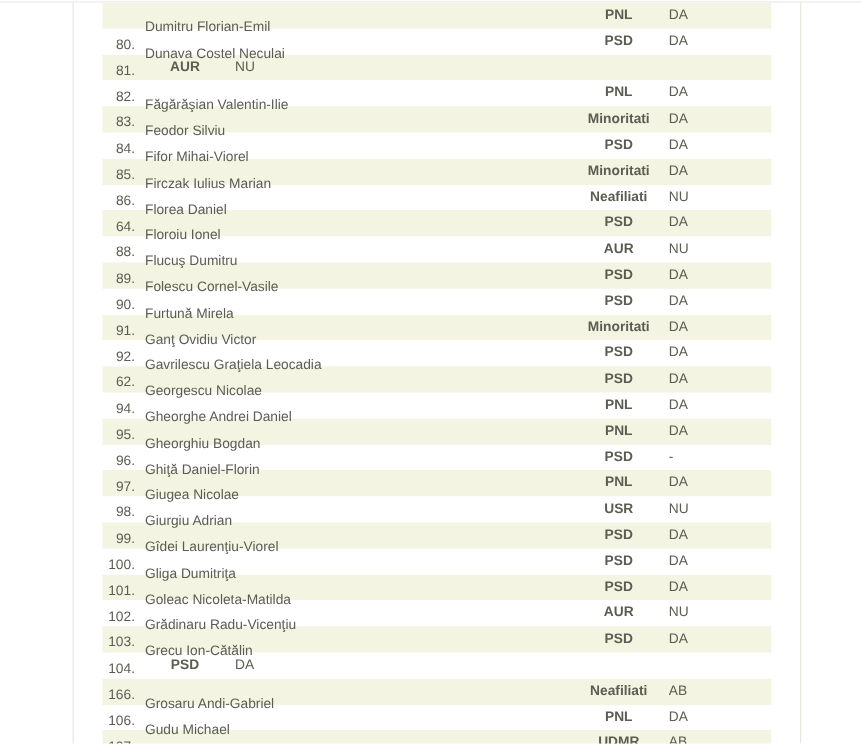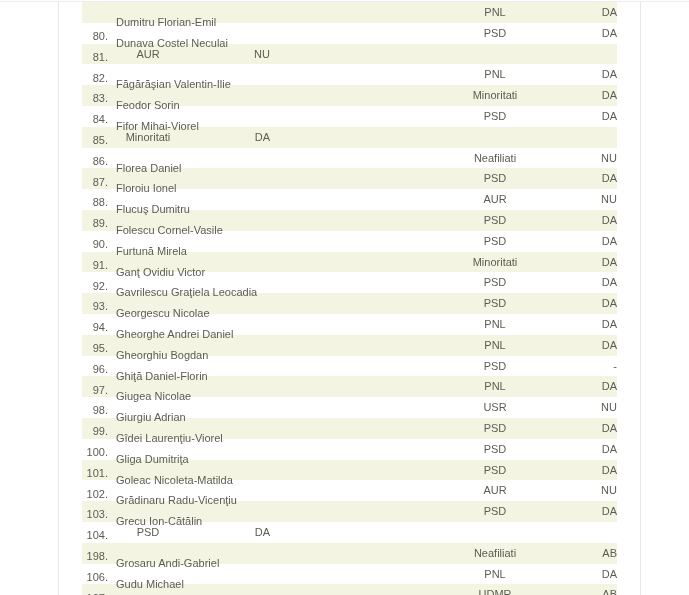--- a/index.html
+++ b/index.html
@@ -45,22 +45,22 @@
     font-size: 11px;
     line-height: 20.8px;
     color: #5d5c53;
   }
   .row:nth-child(odd) {
     background: #f4f4e3;
   }
   .cell { white-space: nowrap; overflow: hidden; }
   .cell.no   { width: 26px;  text-align: right; margin-top: 48px; }
   .cell.name { width: 347px; padding-left: 8px; box-sizing: border-box; text-align: left; margin-top: 20px; }
-  .cell.party{ width: 80px;  text-align: center; }
-  .cell.vote { width: 82px;  text-align: right; }
+  .cell.party{ width: 80px;  text-align: center; font-weight: bold; }
+  .cell.vote { width: 82px;  text-align: left; }
 </style>
 </head>
 <body>
 
 <div class="page">
   <div class="top-line"></div>
   <div class="v-line left"></div>
   <div class="v-line right"></div>
   <div class="vote-table" id="vote-table">
   <div class="row">
@@ -85,40 +85,41 @@
 
   <div class="row">
     <div class="cell no">83.</div>
     <div class="cell name">Făgărăşian Valentin-Ilie</div>
     <div class="cell party">PNL</div>
     <div class="cell vote">DA</div>
   </div>
 
   <div class="row">
     <div class="cell no">84.</div>
-    <div class="cell name">Feodor Sorin</div>
+    <div class="cell name">Feodor Silviu</div>
     <div class="cell party">Minoritati</div>
     <div class="cell vote">DA</div>
   </div>
 
   <div class="row">
     <div class="cell no">85.</div>
     <div class="cell name">Fifor Mihai-Viorel</div>
     <div class="cell party">PSD</div>
     <div class="cell vote">DA</div>
   </div>
 
   <div class="row">
     <div class="cell no">86.</div>
+    <div class="cell name">Firczak Iulius Marian</div>
     <div class="cell party">Minoritati</div>
     <div class="cell vote">DA</div>
   </div>
 
   <div class="row">
-    <div class="cell no">87.</div>
+    <div class="cell no">64.</div>
     <div class="cell name">Florea Daniel</div>
     <div class="cell party">Neafiliati</div>
     <div class="cell vote">NU</div>
   </div>
 
   <div class="row">
     <div class="cell no">88.</div>
     <div class="cell name">Floroiu Ionel</div>
     <div class="cell party">PSD</div>
     <div class="cell vote">DA</div>
@@ -146,21 +147,21 @@
   </div>
 
   <div class="row">
     <div class="cell no">92.</div>
     <div class="cell name">Ganţ Ovidiu Victor</div>
     <div class="cell party">Minoritati</div>
     <div class="cell vote">DA</div>
   </div>
 
   <div class="row">
-    <div class="cell no">93.</div>
+    <div class="cell no">62.</div>
     <div class="cell name">Gavrilescu Graţiela Leocadia</div>
     <div class="cell party">PSD</div>
     <div class="cell vote">DA</div>
   </div>
 
   <div class="row">
     <div class="cell no">94.</div>
     <div class="cell name">Georgescu Nicolae</div>
     <div class="cell party">PSD</div>
     <div class="cell vote">DA</div>
@@ -230,21 +231,21 @@
   </div>
 
   <div class="row">
     <div class="cell no">104.</div>
     <div class="cell name">Grecu Ion-Cătălin</div>
     <div class="cell party">PSD</div>
     <div class="cell vote">DA</div>
   </div>
 
   <div class="row">
-    <div class="cell no">198.</div>
+    <div class="cell no">166.</div>
     <div class="cell party">PSD</div>
     <div class="cell vote">DA</div>
   </div>
 
   <div class="row">
     <div class="cell no">106.</div>
     <div class="cell name">Grosaru Andi-Gabriel</div>
     <div class="cell party">Neafiliati</div>
     <div class="cell vote">AB</div>
   </div>

